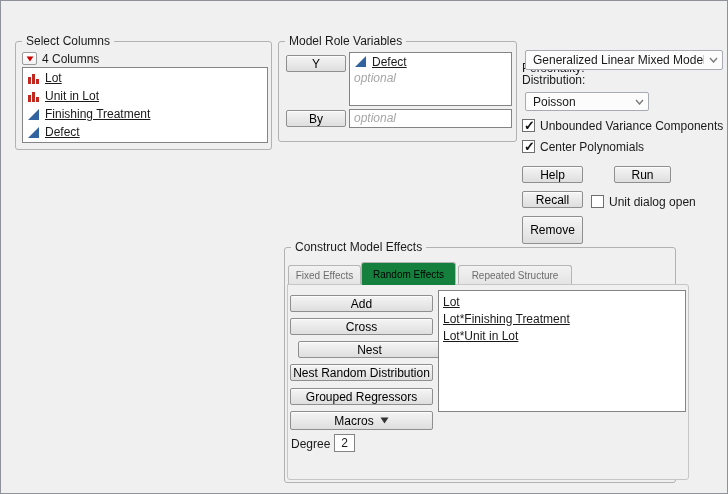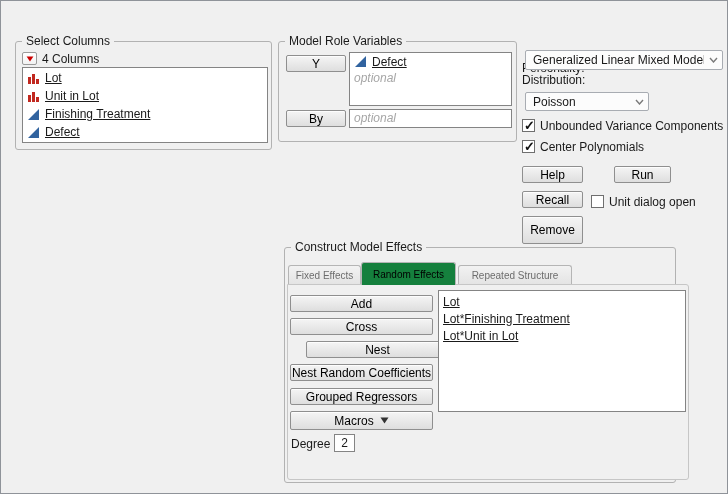--- a/index.html
+++ b/index.html
@@ -149,22 +149,22 @@
   <div class="group" style="left:283px; top:246px; width:392px; height:236px;">
     <span class="group-label">Construct Model Effects</span>
 
     <div class="tab" style="left:3px; top:17px; width:73px; height:19px;">Fixed Effects</div>
     <div class="tab active" style="left:76px; top:14px; width:95px; height:23px;">Random Effects</div>
     <div class="tab" style="left:173px; top:17px; width:114px; height:19px;">Repeated Structure</div>
 
     <div class="tab-content" style="left:2px; top:36px; width:402px; height:196px;">
       <button class="btn" style="left:2px; top:10px; width:143px; height:17px;">Add</button>
       <button class="btn" style="left:2px; top:33px; width:143px; height:17px;">Cross</button>
-      <button class="btn" style="left:18px; top:56px; width:143px; height:17px;">Nest</button>
-      <button class="btn" style="left:2px; top:79px; width:143px; height:17px;">Nest Random Coefficients</button>
+      <button class="btn" style="left:10px; top:56px; width:143px; height:17px;">Nest</button>
+      <button class="btn" style="left:2px; top:79px; width:143px; height:17px;">Nest Random Distribution</button>
       <button class="btn" style="left:2px; top:103px; width:143px; height:17px;">Grouped Regressors</button>
       <button class="btn" style="left:2px; top:126px; width:143px; height:19px; gap:6px;">
         <span>Macros</span>
         <svg width="9" height="7" viewBox="0 0 9 7">
           <polygon points="0.5,0.5 8.5,0.5 4.5,6.5" fill="#333"></polygon>
         </svg>
       </button>
       <span class="plain-label" style="left:3px; top:152px;">Degree</span>
       <div class="listbox" style="left:46px; top:149px; width:21px; height:18px; text-align:center; line-height:17px;">2</div>
 

